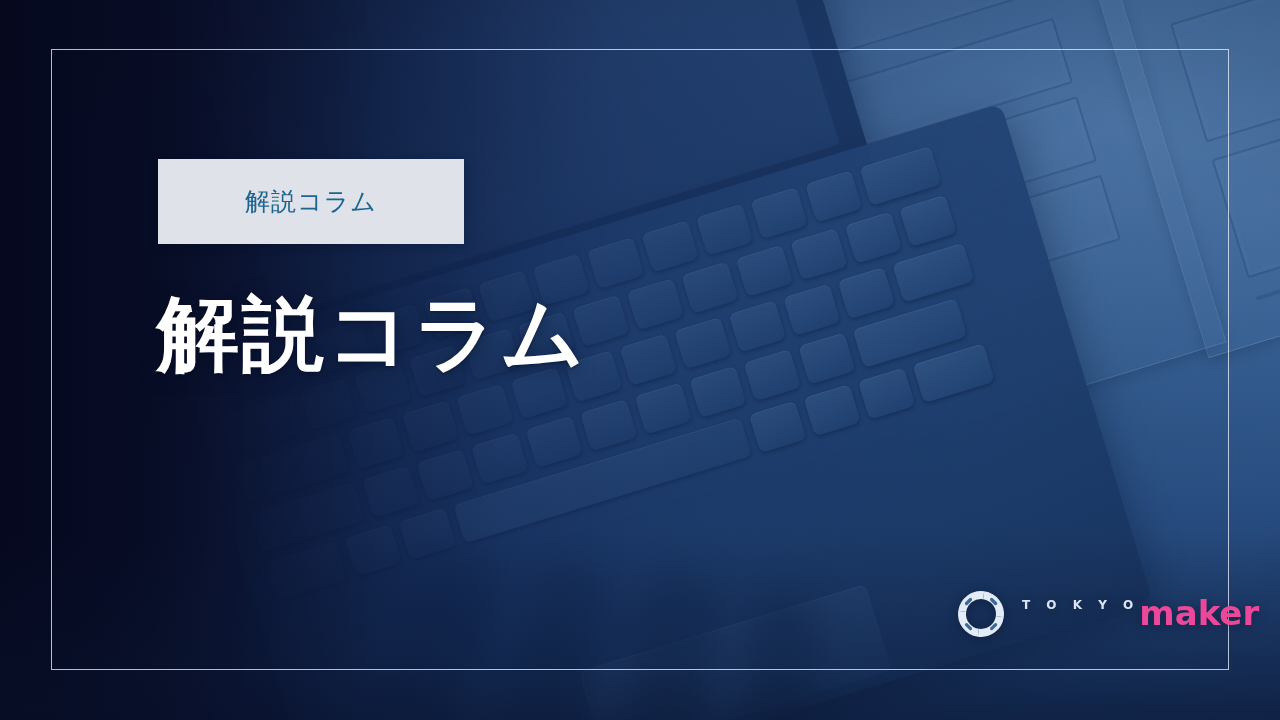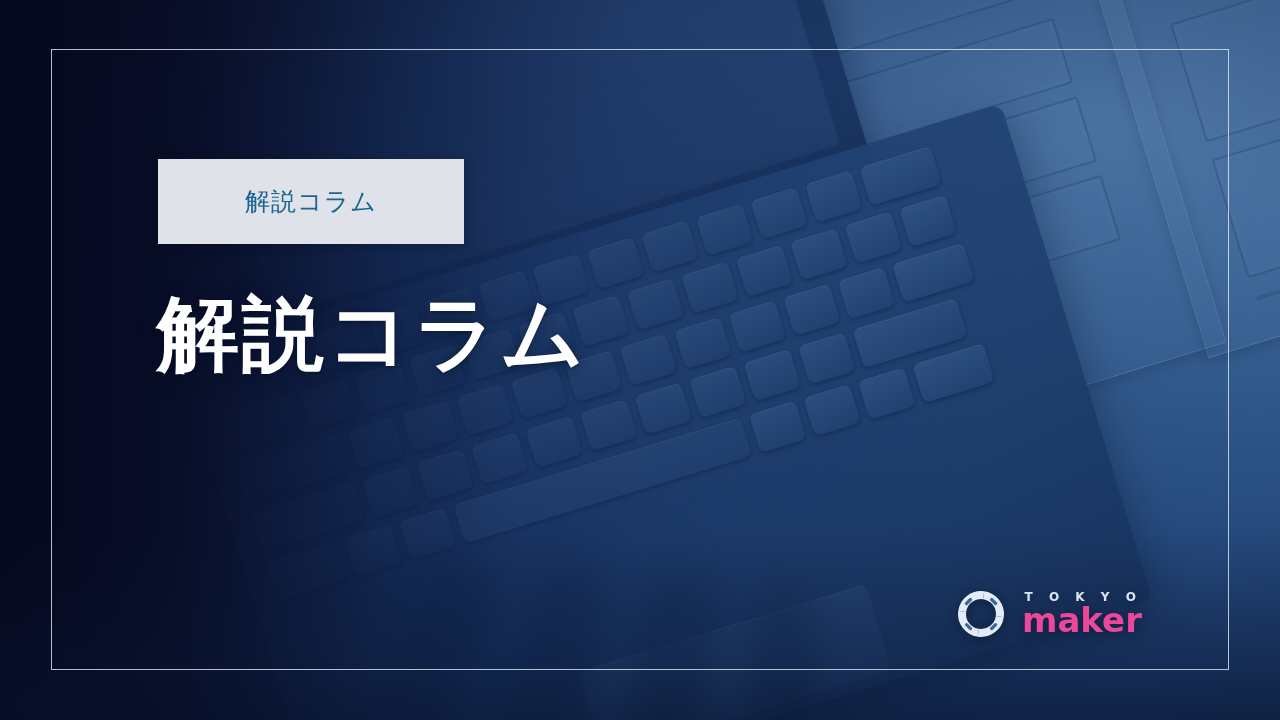--- a/index.html
+++ b/index.html
@@ -237,22 +237,22 @@
     color: #e7edf6;
   }
   .logo-seo {
     font-size: 50px;
     font-weight: 400;
     letter-spacing: 1px;
     line-height: 0.92;
   }
   .logo-stack {
     display: flex;
-    flex-direction: column;
-    align-items: flex-end;
+    flex-direction: row;
+    align-items: flex-start;
     margin-left: 2px;
     padding-bottom: 1px;
   }
   .logo-tokyo {
     font-size: 12px;
     font-weight: 600;
     letter-spacing: 6px;
     line-height: 1;
     margin-bottom: 3px;
     color: #dbe5f2;

